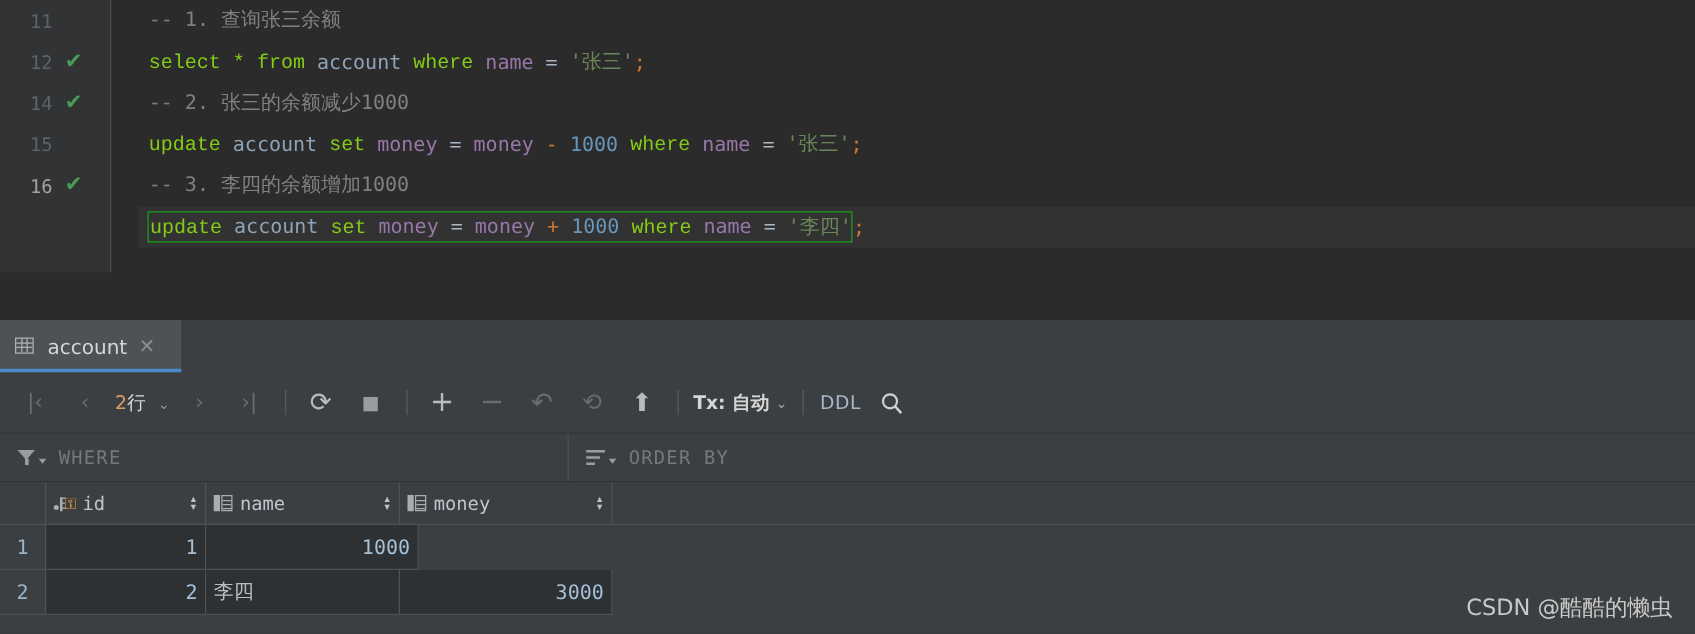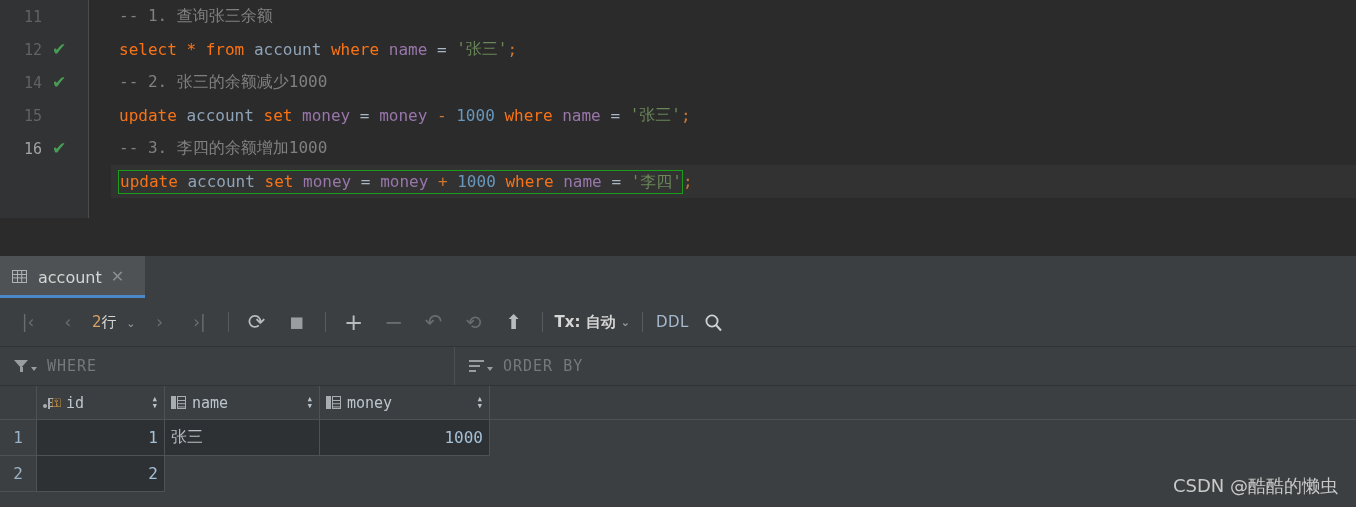--- a/index.html
+++ b/index.html
@@ -43,21 +43,21 @@
     position:relative;height:33px;display:flex;align-items:center;
     padding-left:8px;white-space:pre;
     font-family:"DejaVu Sans Mono","Liberation Mono",monospace;
     font-size:16px;
   }
   .code-row.sel{background:#323232;}
   .code-row .boxed{
     border:1px solid #1a9e1a;margin-left:-1px;padding:3px 0 3px 1px;
     display:inline-block;line-height:1;
   }
-  .kw{color:#f97316;}
+  .kw{color:#84cc16;font-family:Liberation Mono, monospace;}
   .tbl{color:#8fa3b8;}
   .col{color:#9876aa;}
   .num{color:#6897bb;}
   .str{color:#6a8759;}
   .op{color:#a9b7c6;}
   .cmt{color:#808080;}
   .punc{color:#cc7832;}
 
   
   .editor-gap{
@@ -364,25 +364,26 @@
             <span class="sortarrows">
               <span>▴</span>
               <span>▾</span>
             </span>
           </div>
         </div>
       <div id="grid-body">
           <div class="grid-row">
             <div class="gc rownum">1</div>
             <div class="gc c-id">1</div>
-            <div class="gc c-name">张三</div>
             <div class="gc c-money">1000</div>
           </div>
           <div class="grid-row">
             <div class="gc rownum">2</div>
             <div class="gc c-id">2</div>
+            <div class="gc c-name">李四</div>
+            <div class="gc c-money">3000</div>
           </div>
         </div>
     </div>
   </div>
 
   <div class="watermark">CSDN @酷酷的懒虫</div>
 </div>
 
 </body></html>

